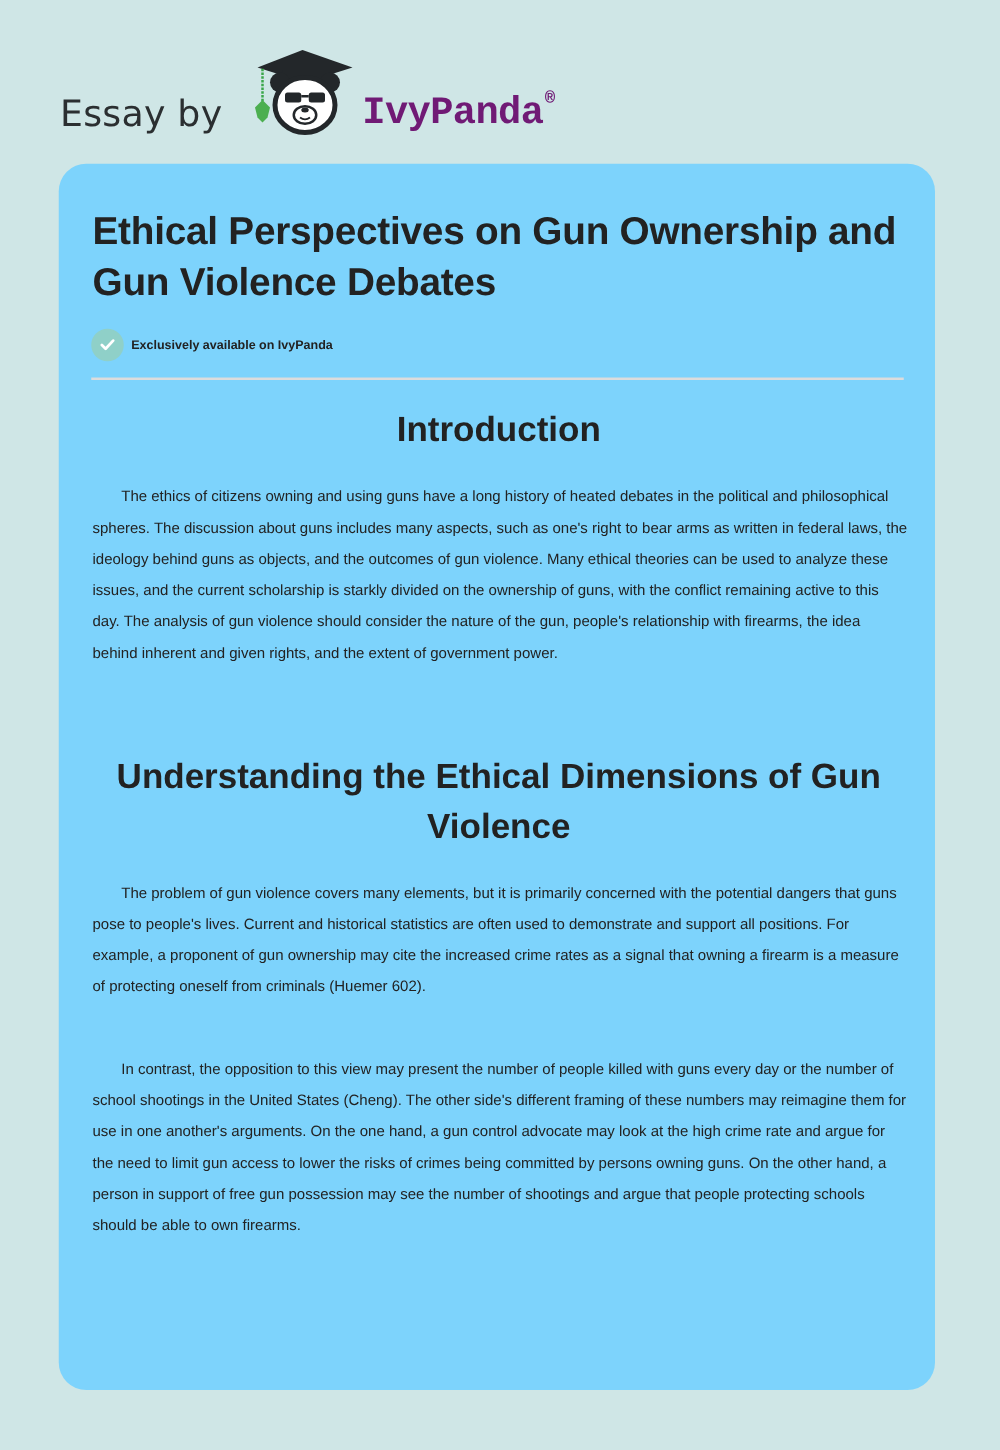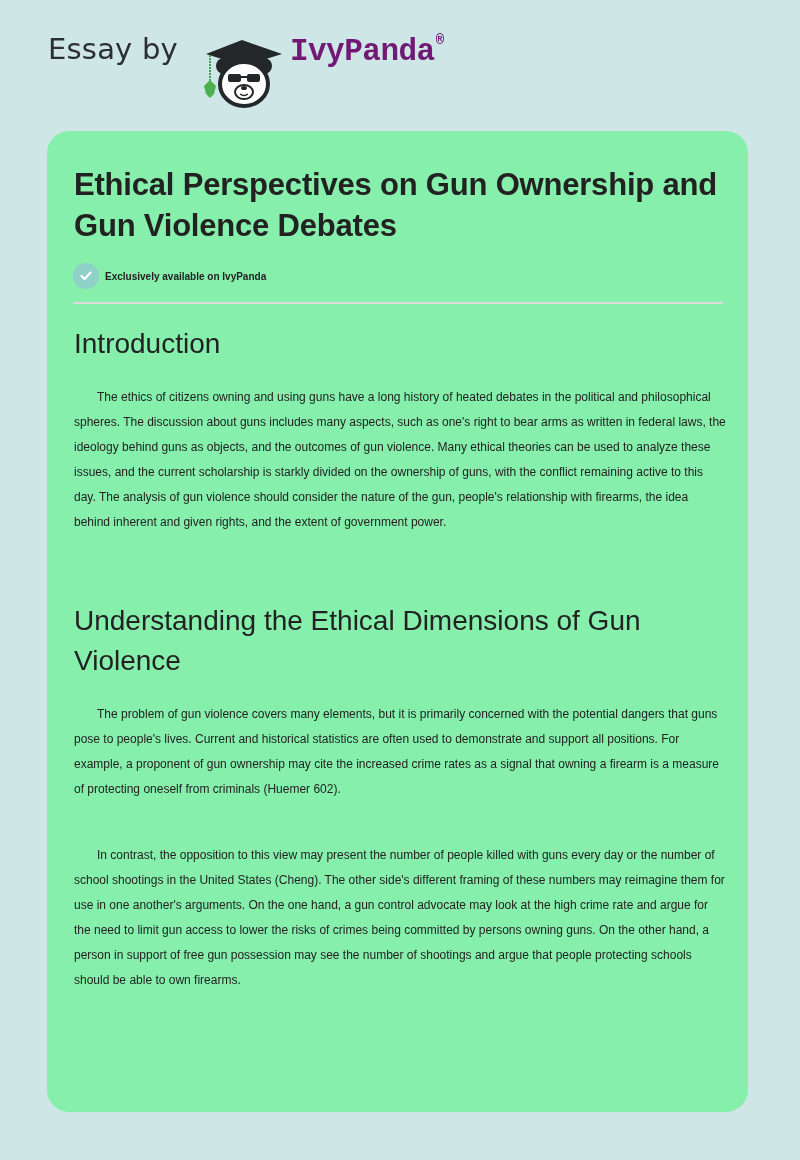--- a/index.html
+++ b/index.html
@@ -6,38 +6,38 @@
     body {
       width: 800px; height: 1160px;
       background: #cfe6e6;
       font-family: "Liberation Sans", sans-serif;
       color: #222;
       position: relative;
       overflow: hidden;
     }
     .header {
       position: absolute; left: 48px; top: 36px;
-      display: flex; align-items: flex-start; height: 72px;
+      display: flex; align-items: flex-end; height: 72px;
     }
     .essay-by {
       font-family: "DejaVu Sans", sans-serif;
       font-size: 29px; color: #2b2f31; letter-spacing: 0.2px;
       margin-right: 18px; margin-top: -4px;
     }
     .logo-icon { width: 90px; height: 72px; margin-right: 4px; }
     .brand {
       font-family: Liberation Mono, monospace; font-weight: bold;
       font-size: 31px; color: #701a75; letter-spacing: -0.5px;
       margin-top: -2px;
     }
     .brand sup { font-size: 14px; vertical-align: top; position: relative; top: -2px; margin-left: 1px; }
     .card {
       position: absolute; left: 47px; top: 131px;
       width: 701px; height: 981px;
-      background: #86efac; border-radius: 22px;
+      background: #7dd3fc; border-radius: 22px;
     }
     .title {
       position: absolute; left: 27px; top: 33px; width: 650px;
       font-size: 31px; line-height: 41px; font-weight: bold; color: #222;
       margin: 0; letter-spacing: -0.2px;
     }
     .badge {
       position: absolute; left: 26px; top: 132px;
       display: flex; align-items: center;
     }
@@ -46,21 +46,21 @@
       background: #8fd0c8; display: flex; align-items: center; justify-content: center;
       margin-right: 6px;
     }
     .badge-text { font-size: 10px; font-weight: bold; color: #222; }
     .divider {
       position: absolute; left: 26px; top: 171px; width: 650px;
       height: 2px; background: #dcdcdc;
     }
     h2 {
       position: absolute; left: 27px; margin: 0; width: 650px;
-      font-size: 28px; line-height: 40px; font-weight: normal; color: #222;
+      font-size: 28px; line-height: 40px; font-weight: bold; color: #222; text-align: center;
     }
     .para {
       position: absolute; left: 27px; width: 652px; margin: 0;
       font-size: 12px; line-height: 25px; color: #222;
       text-indent: 23px;
     }
   </style>
 </head>
 <body>
 

